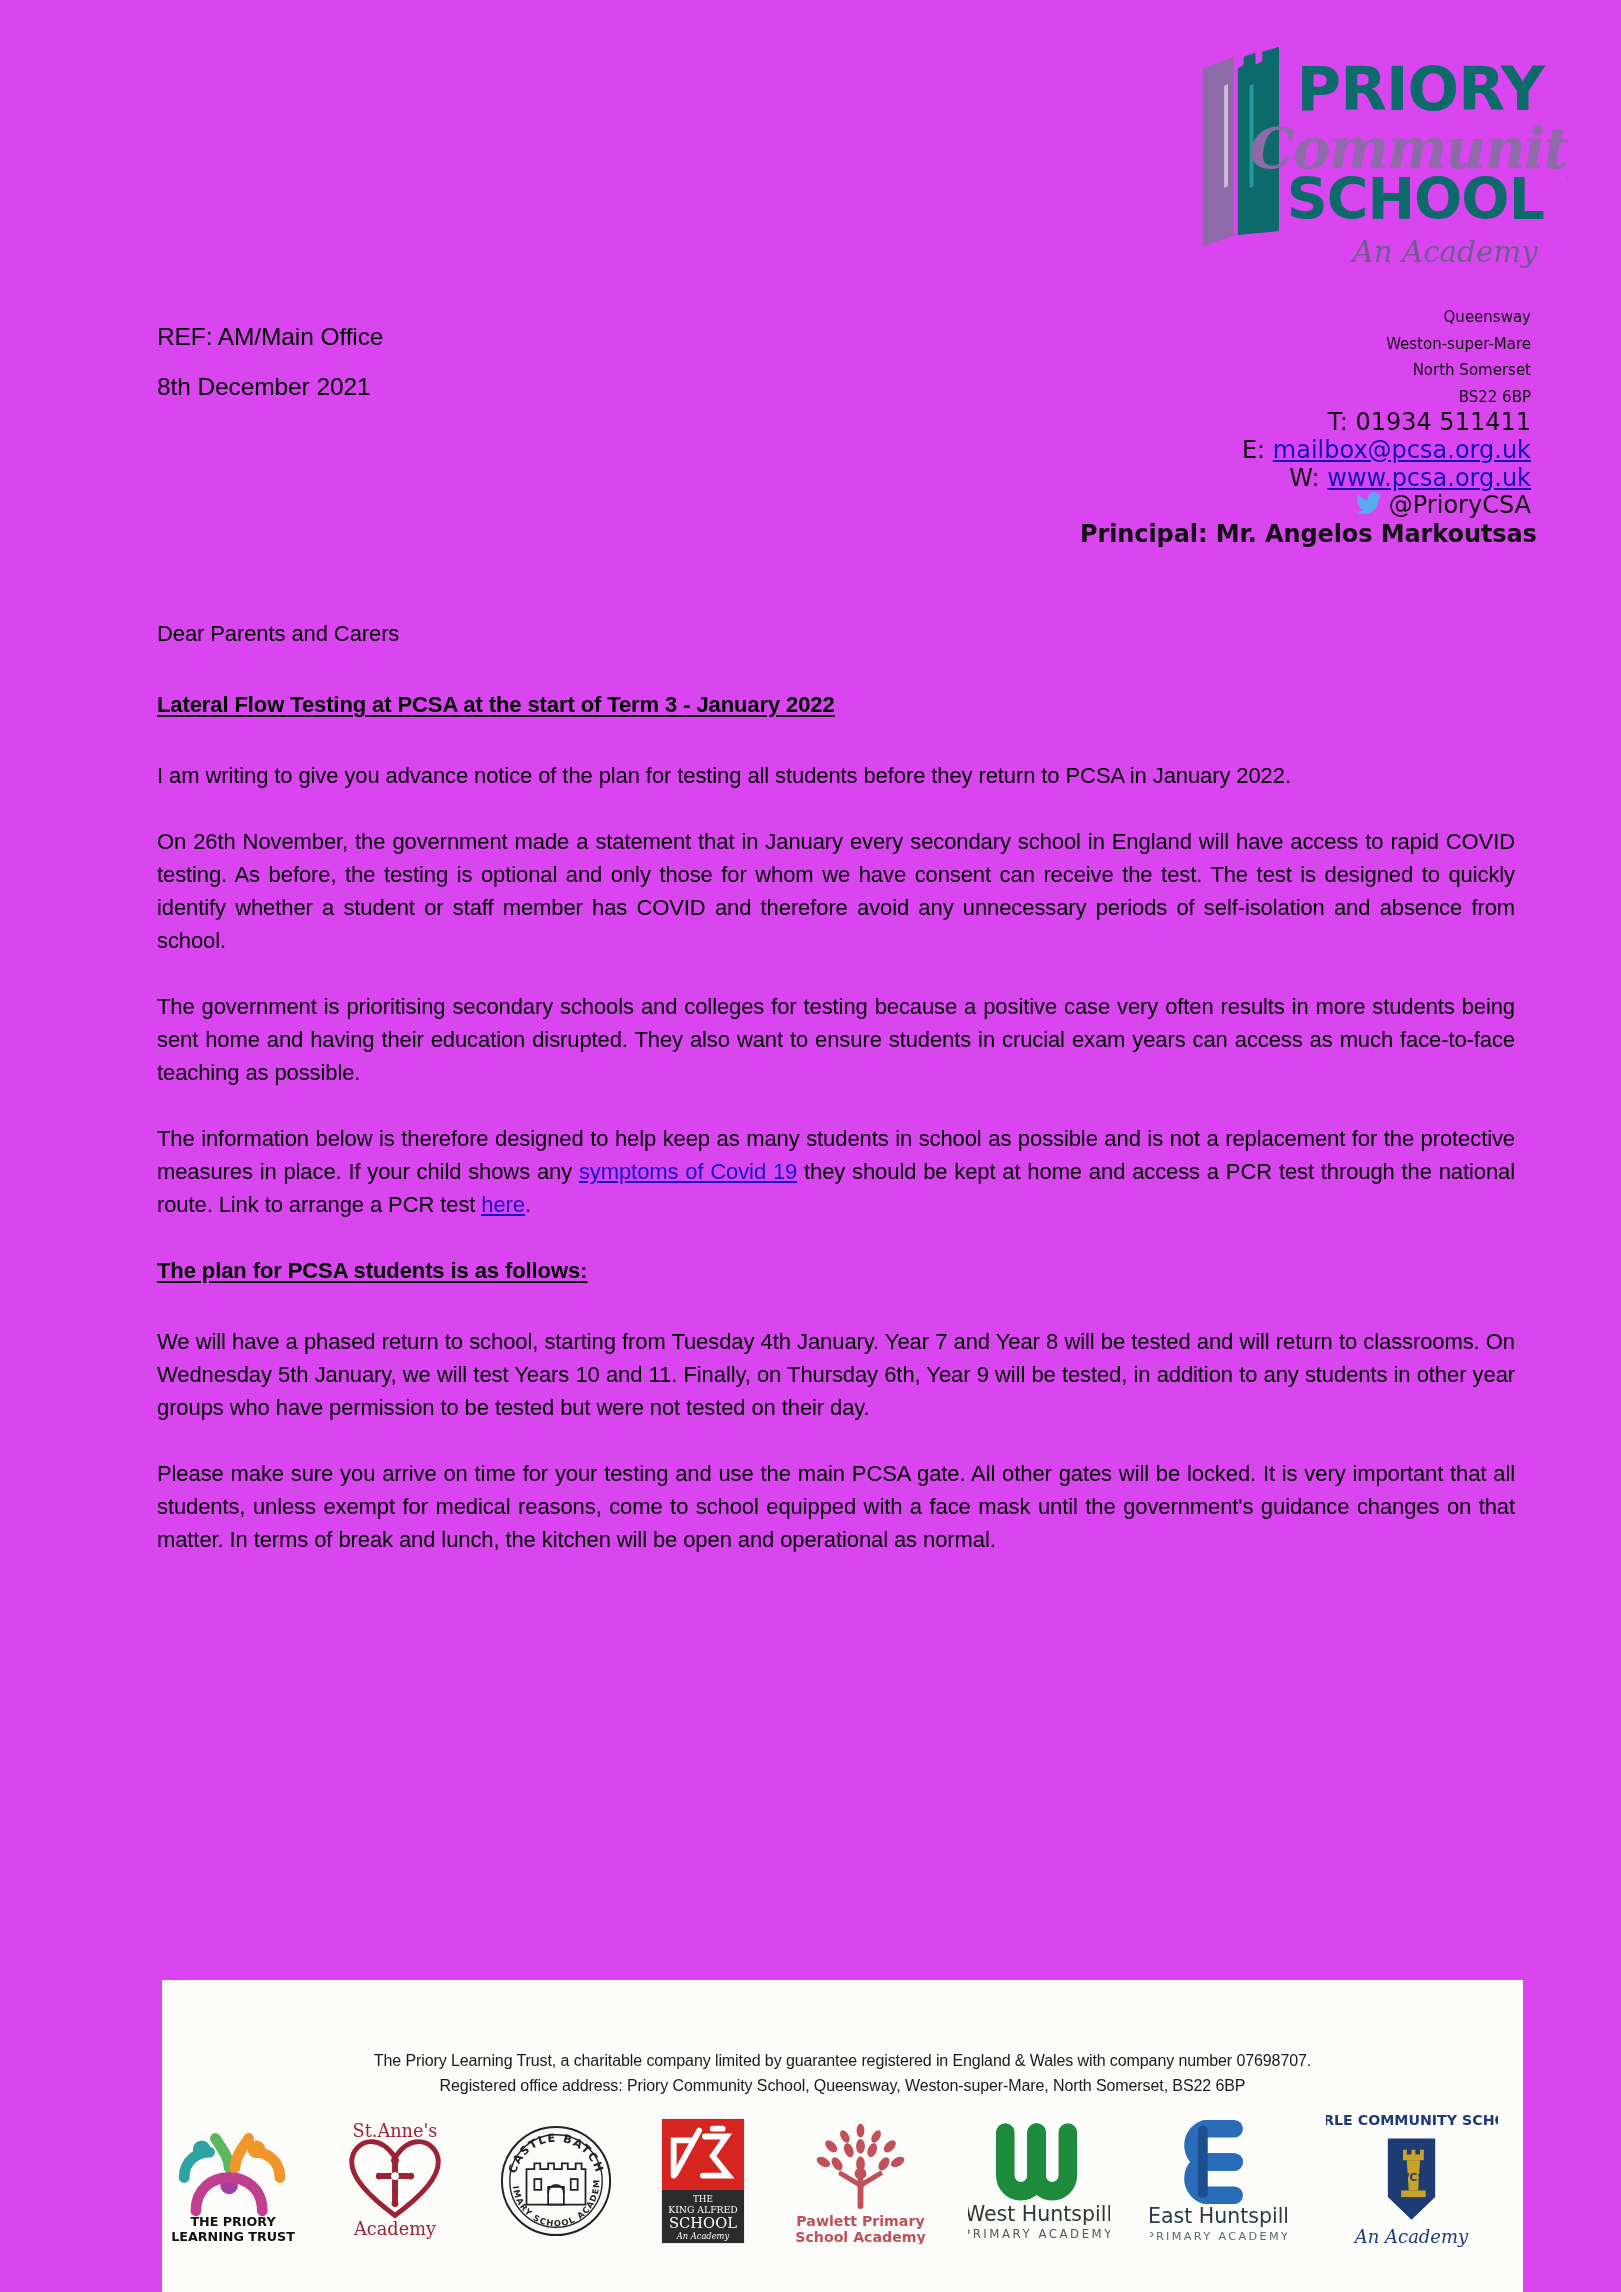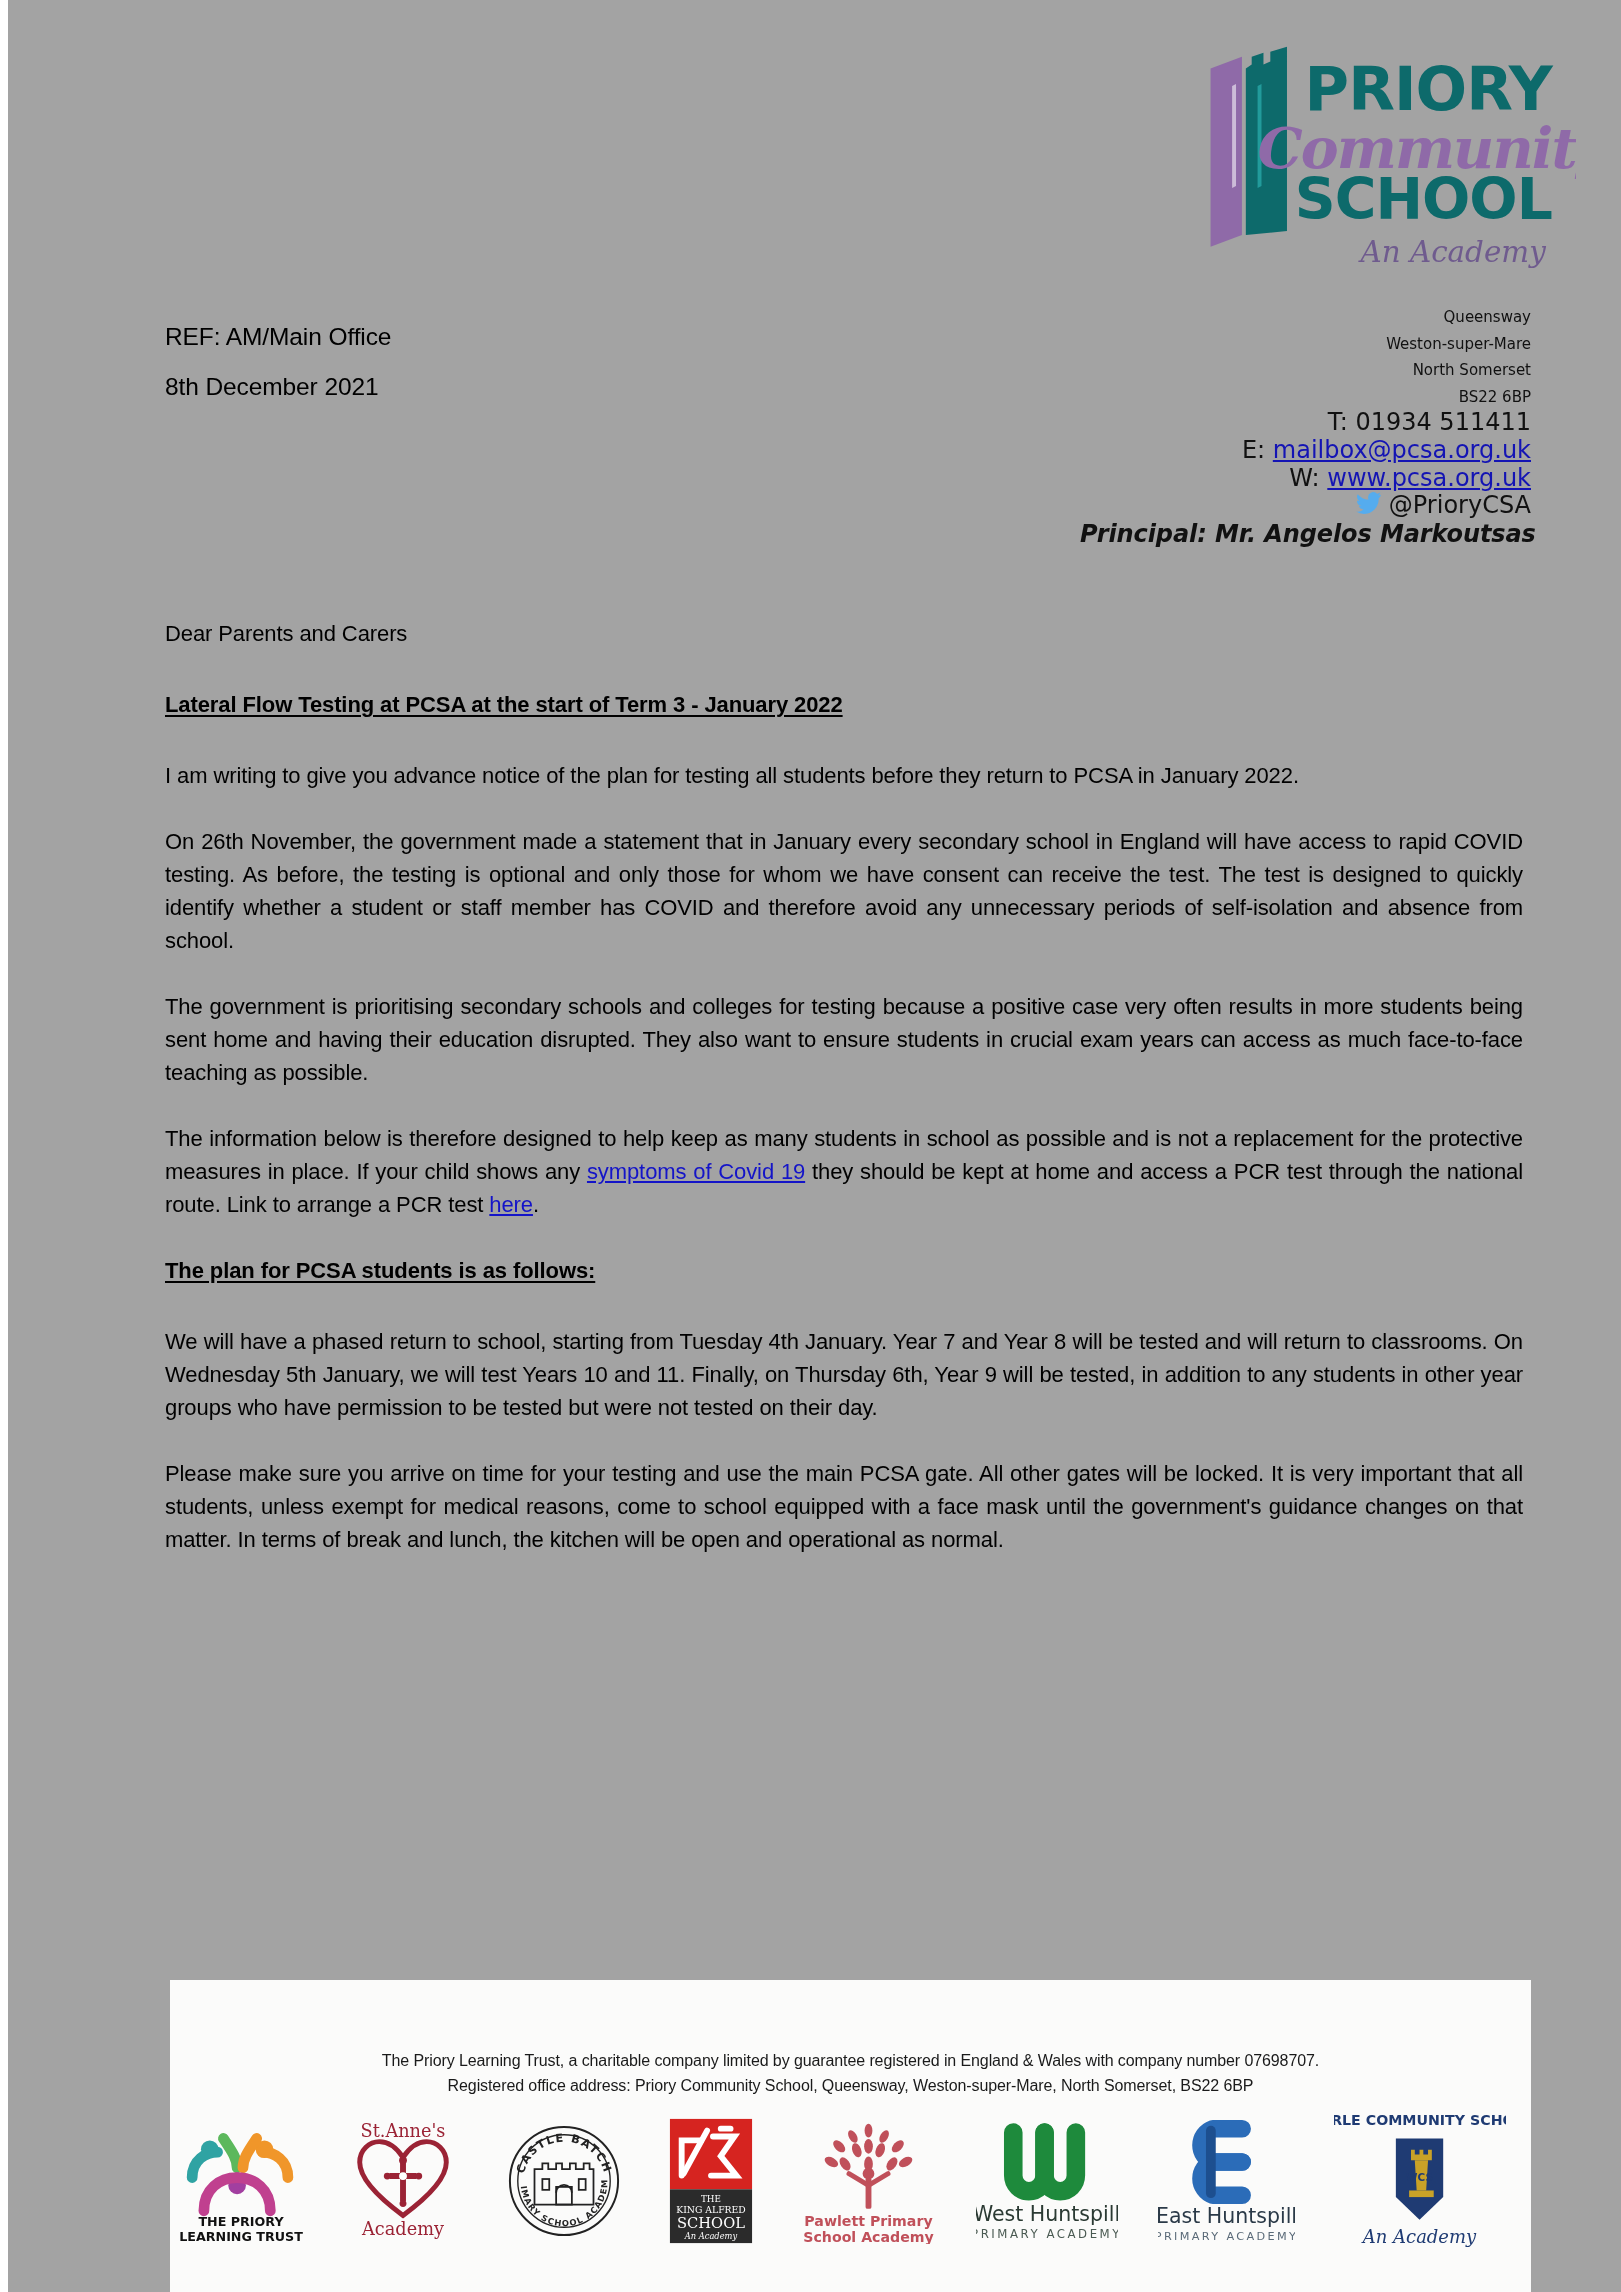--- a/index.html
+++ b/index.html
@@ -12,22 +12,21 @@
     height: 2293px;
     position: relative;
     font-family: "Liberation Sans", sans-serif;
     color: #000000;
     overflow: hidden;
   }
 
   .page {
     position: absolute;
     inset: 0;
-    background: #a3a3a3;
-    margin-left: 8px;
+    background: #d946ef;
   }
 
   
   #logo-block {
     position: absolute;
     left: 1181px;
     top: 39px;
     width: 387px;
     height: 245px;
   }
@@ -66,21 +65,20 @@
     align-items: center;
     justify-content: flex-end;
     gap: 7.8px;
     line-height: 27.4px;
   }
   .twitter-bird { display: block; }
   #principal-line {
     font-weight: bold;
     white-space: nowrap;
     letter-spacing: -0.1px;
-    font-style: italic;
   }
 
   
   #ref-line {
     position: absolute;
     left: 157px;
     top: 322px;
     font-size: 24.5px;
     line-height: 29px;
     letter-spacing: -0.1px;

